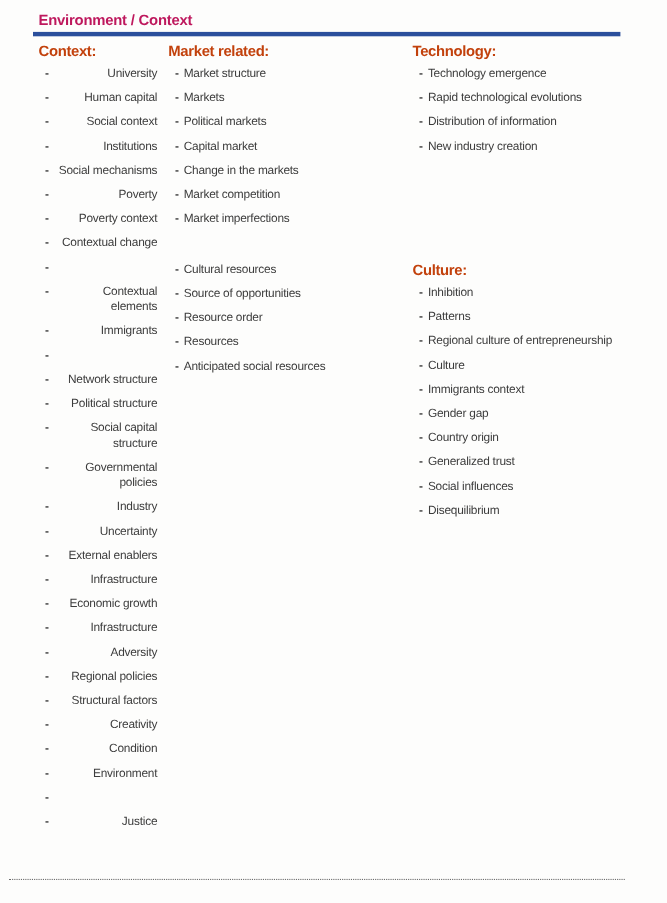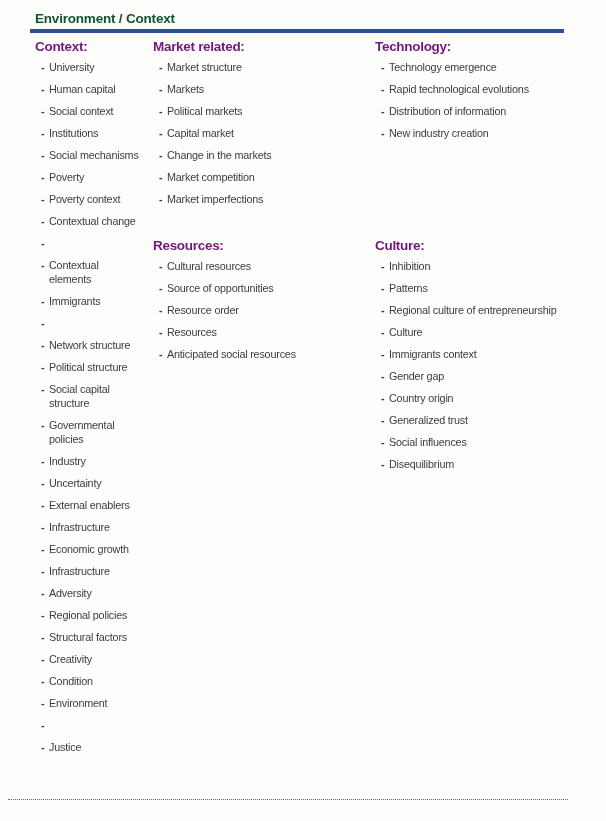--- a/index.html
+++ b/index.html
@@ -14,21 +14,21 @@
     font-family: "Liberation Sans", sans-serif;
     overflow: hidden;
   }
   .page-title {
     position: absolute;
     left: 35px;
     top: 11px;
     font-size: 13.5px;
     font-weight: 700;
     letter-spacing: -0.2px;
-    color: #14532d;
+    color: #be185d;
   }
   .accent-rule {
     position: absolute;
     left: 30px;
     top: 29px;
     width: 534px;
     height: 4px;
     background: #2b4f9c;
   }
   .columns {
@@ -36,21 +36,21 @@
     left: 35px;
     top: 39px;
     right: 40px;
     display: grid;
     grid-template-columns: 118px 222px 1fr;
   }
   .group-heading {
     font-size: 13.5px;
     font-weight: 700;
     letter-spacing: -0.3px;
-    color: #701a75;
+    color: #c2410c;
     line-height: 16px;
     margin: 0 0 5px 0;
   }
   .group-top {
     height: 199px;
   }
   .list {
     margin: 0;
     padding: 0;
     list-style: none;
@@ -68,20 +68,21 @@
     flex: 0 0 auto;
     width: 8px;
     font-weight: 700;
     color: #3c3c3c;
   }
   .item-label {
     flex: 1 1 auto;
   }
   .col-1 .item-label {
     max-width: 94px;
+    text-align: right;
   }
   .bottom-dotted-rule {
     position: absolute;
     left: 8px;
     right: 38px;
     top: 799px;
     border-top: 1.5px dotted #6a6a6a;
   }
 </style>
 </head>
@@ -282,21 +283,20 @@
             <span class="item-label">Market competition</span>
           </li>
 
           <li class="list-item">
             <span class="bullet">-</span>
             <span class="item-label">Market imperfections</span>
           </li>
         </ul>
     </div>
     <div class="group">
-      <div class="group-heading">Resources:</div>
       <ul class="list">
 
           <li class="list-item">
             <span class="bullet">-</span>
             <span class="item-label">Cultural resources</span>
           </li>
 
           <li class="list-item">
             <span class="bullet">-</span>
             <span class="item-label">Source of opportunities</span>

